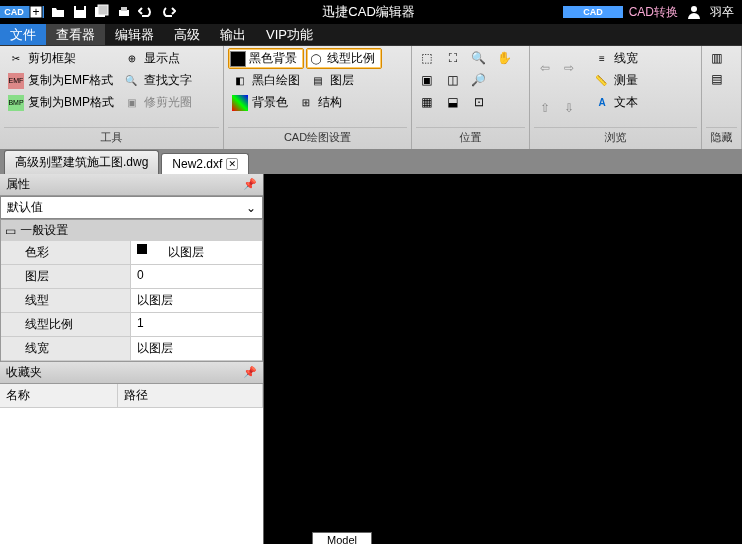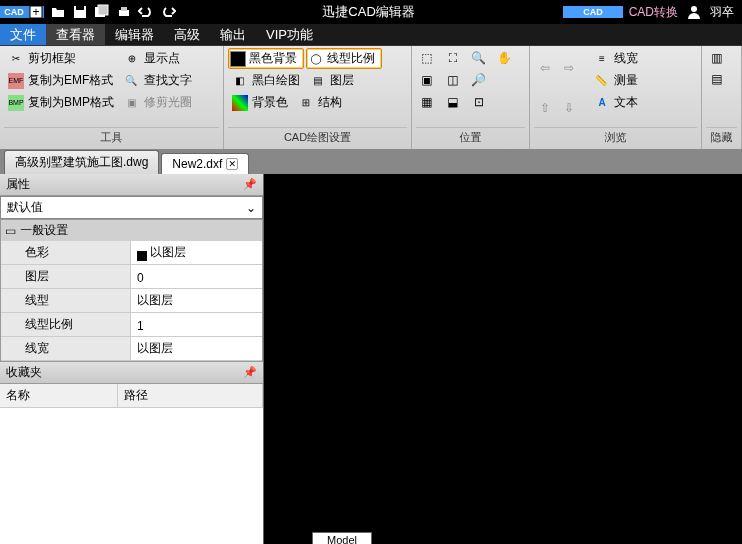--- a/index.html
+++ b/index.html
@@ -43,21 +43,21 @@
   
   .main { display: flex; height: 384px; }
   .left-panel { width: 264px; background: #d8d8d8; display: flex; flex-direction: column; border-right: 1px solid #666; }
   .panel-header { background: linear-gradient(#e0e0e0,#c8c8c8); border-bottom: 1px solid #999; padding: 2px 6px; font-size: 12px; display: flex; justify-content: space-between; align-items: center; }
   .pin { font-size: 11px; }
   .panel-select { display: flex; justify-content: space-between; align-items: center; padding: 2px 6px; background: #fff; border: 1px solid #888; margin: 0; }
   .prop-grid { background: #fff; border: 1px solid #999; }
   .prop-section { background: #d0d0d0; padding: 2px 4px; font-size: 12px; display: flex; align-items: center; gap: 4px; }
   .prop-row { display: flex; border-bottom: 1px solid #ccc; }
   .prop-key { width: 130px; padding: 3px 4px 3px 24px; background: #e8e8e8; border-right: 1px solid #ccc; }
-  .prop-val { flex: 1; padding: 3px 6px; background: #fff; display: flex; align-items: flex-end; gap: 3px; }
+  .prop-val { flex: 1; padding: 3px 6px; background: #fff; display: flex; align-items: flex-start; gap: 21px; }
   .fav-grid { background: #fff; flex: 1; }
   .fav-head { display: flex; border-bottom: 1px solid #ccc; background: #f0f0f0; }
   .fav-col { padding: 3px 6px; border-right: 1px solid #ccc; }
   .viewport { flex: 1; background: #000; position: relative; }
   .scroll-h { position: absolute; bottom: 0; left: 0; right: 14px; height: 14px; background: #ccc; display: flex; }
   .scroll-track { flex: 1; background: #ddd; border: 1px solid #999; }
   .scroll-btn { width: 14px; background: #ccc; border: 1px solid #999; text-align: center; font-size: 9px; line-height: 12px; }
   .model-tab-bar { position: absolute; bottom: 10px; left: 4px; padding-left: 44px; }
   .model-tab { background: #fff; border: 1px solid #666; padding: 1px 14px; font-size: 11px; border-radius: 0 0 4px 4px; display: inline-block; }
   

